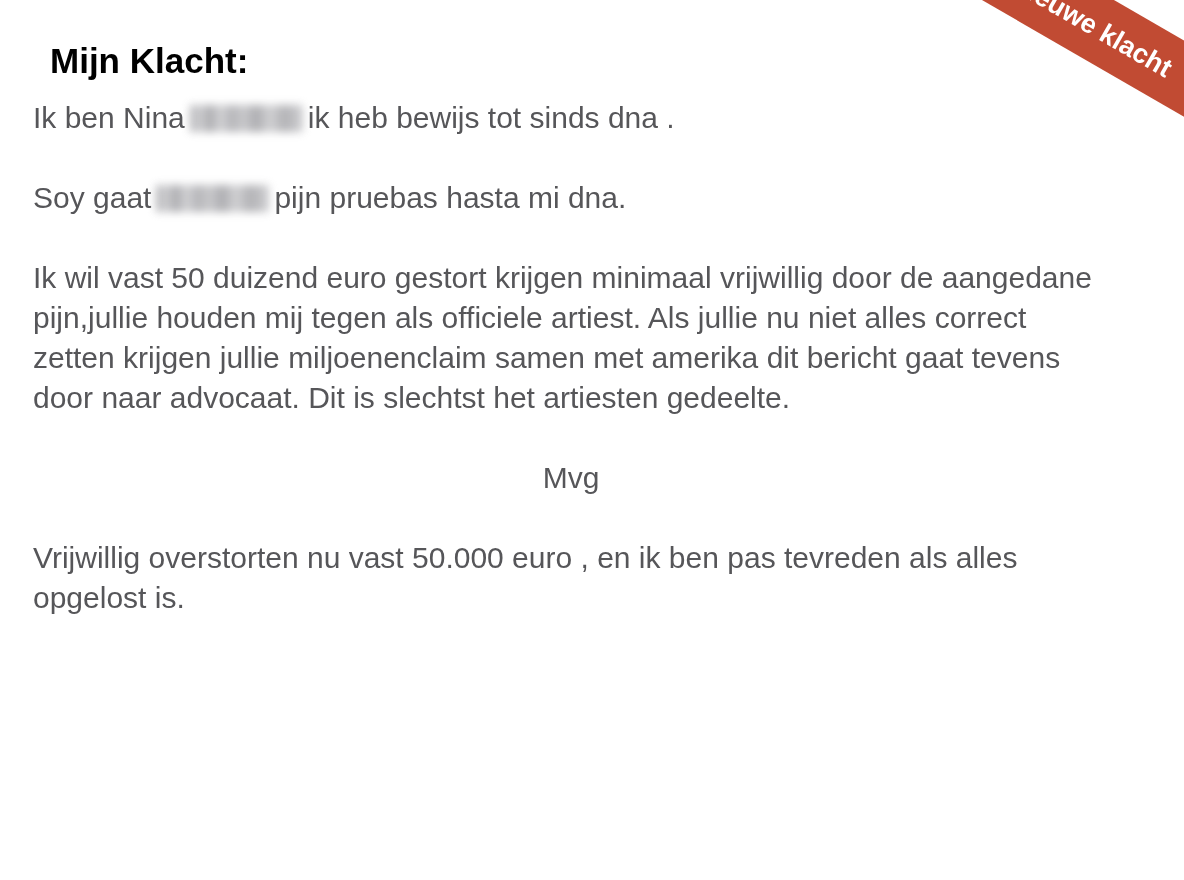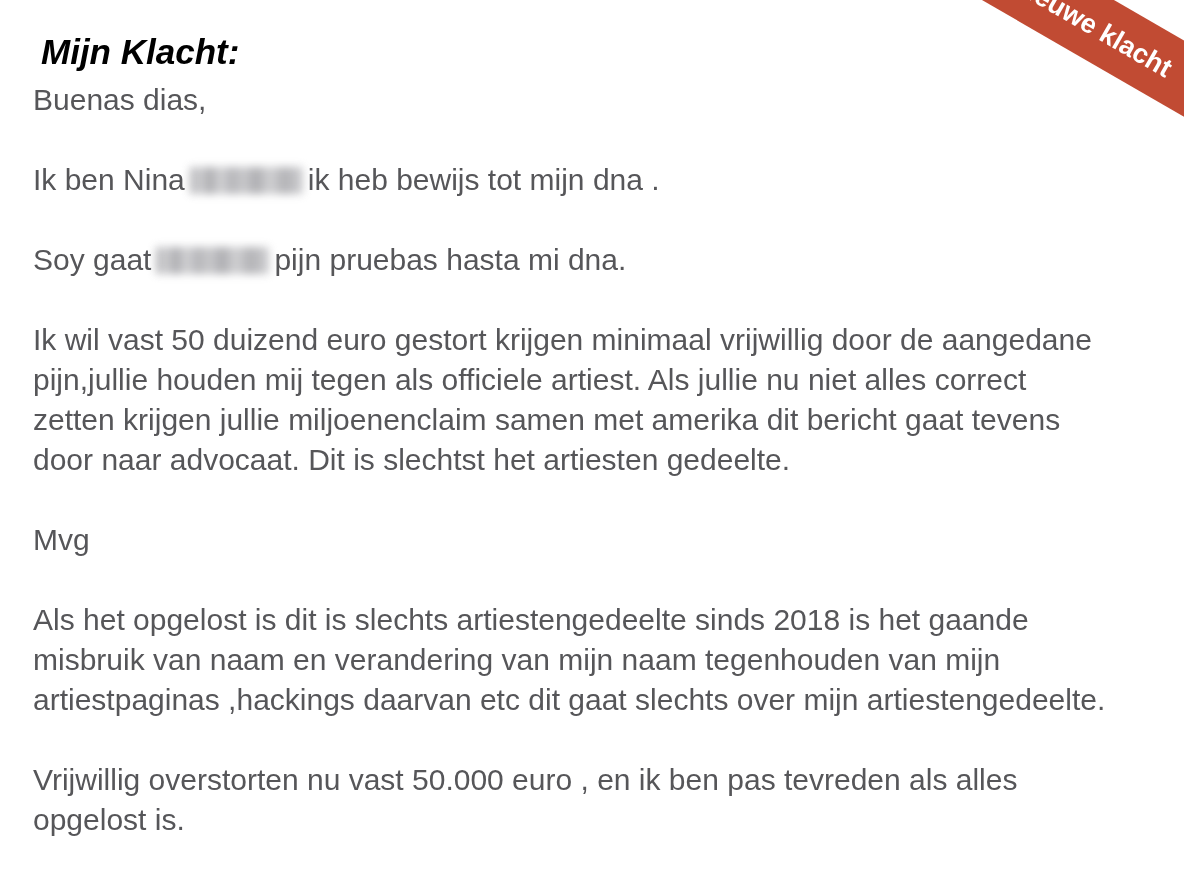--- a/index.html
+++ b/index.html
@@ -24,36 +24,36 @@
     overflow: hidden;
   }
   .content {
     padding: 24px 0 0 33px;
     width: 1109px; 
     color: var(--body-text);
     font-size: 30px;
     line-height: 40px;
   }
   .section-heading {
-    margin: 8px;
+    margin: 17px;
     font-size: 35px;
     line-height: 40px;
     font-weight: bold;
     color: var(--heading-text);
     letter-spacing: 0;
-    font-style: italic;
   }
   p.para {
     margin: 0 0 40px 0;
   }
   p.para.no-bottom {
     margin-bottom: 0;
   }
   .sig-line {
     display: block;
+    text-align: center;
   }
   .redacted {
     display: inline-block;
     width: 113px;
     height: 27px;
     margin: 0 5px;
     vertical-align: -4px;
     border-radius: 2px;
     background:
       repeating-linear-gradient(90deg,
@@ -93,31 +93,29 @@
 <div class="page">
 
   <div class="ribbon-wrap">
     <div class="ribbon">nieuwe klacht</div>
   </div>
 
   <div class="content">
 
     <h3 class="section-heading">Mijn Klacht:</h3>
 
-    <p class="para"><span>Buenas dias,</span></p>
 
-    <p class="para"><span>Ik ben Nina</span><span class="redacted"></span><span>ik heb bewijs tot mijn dna .</span></p>
+    <p class="para"><span>Ik ben Nina</span><span class="redacted"></span><span>ik heb bewijs tot sinds dna .</span></p>
 
     <p class="para"><span>Soy gaat</span><span class="redacted"></span><span>pijn pruebas hasta mi dna.</span></p>
 
     <p class="para">Ik wil vast 50 duizend euro gestort krijgen minimaal vrijwillig door de aangedane pijn,jullie houden mij tegen als officiele artiest. Als jullie nu niet alles correct zetten krijgen jullie miljoenenclaim samen met amerika dit bericht gaat tevens door naar advocaat. Dit is slechtst het artiesten gedeelte.</p>
 
     <p class="para">
         <span class="sig-line">Mvg</span>
       </p>
 
 
-    <p class="para">Als het opgelost is dit is slechts artiestengedeelte sinds 2018 is het gaande misbruik van naam en verandering van mijn naam tegenhouden van mijn artiestpaginas ,hackings daarvan etc dit gaat slechts over mijn artiestengedeelte.</p>
 
     <p class="para no-bottom">Vrijwillig overstorten nu vast 50.000 euro , en ik ben pas tevreden als alles opgelost is.</p>
 
   </div>
 </div>
 
 </body></html>

